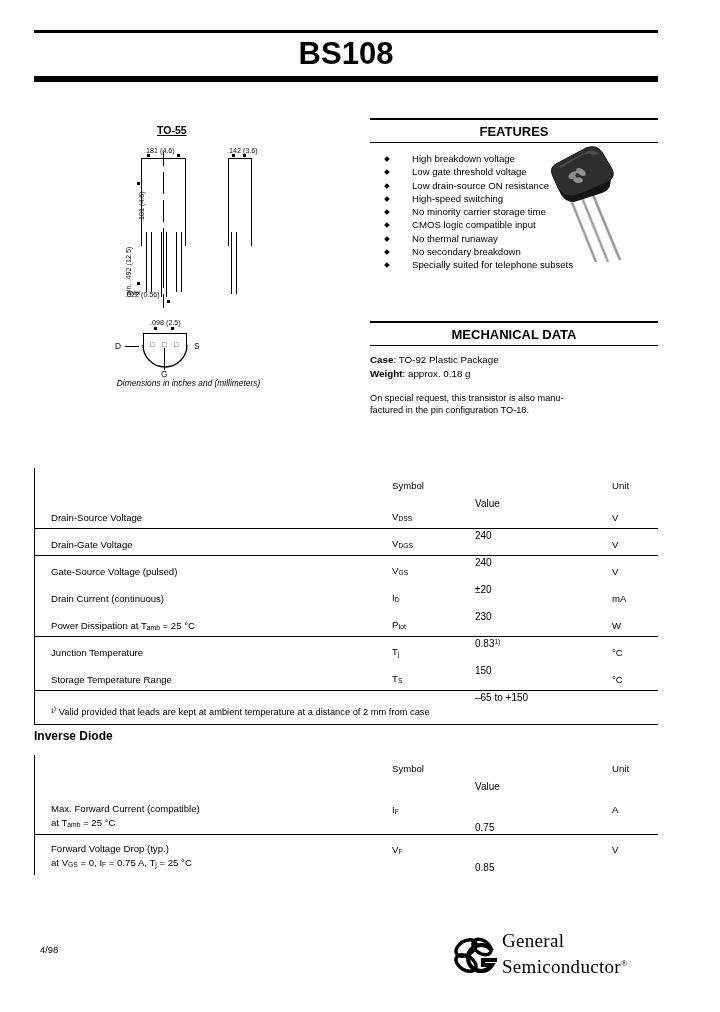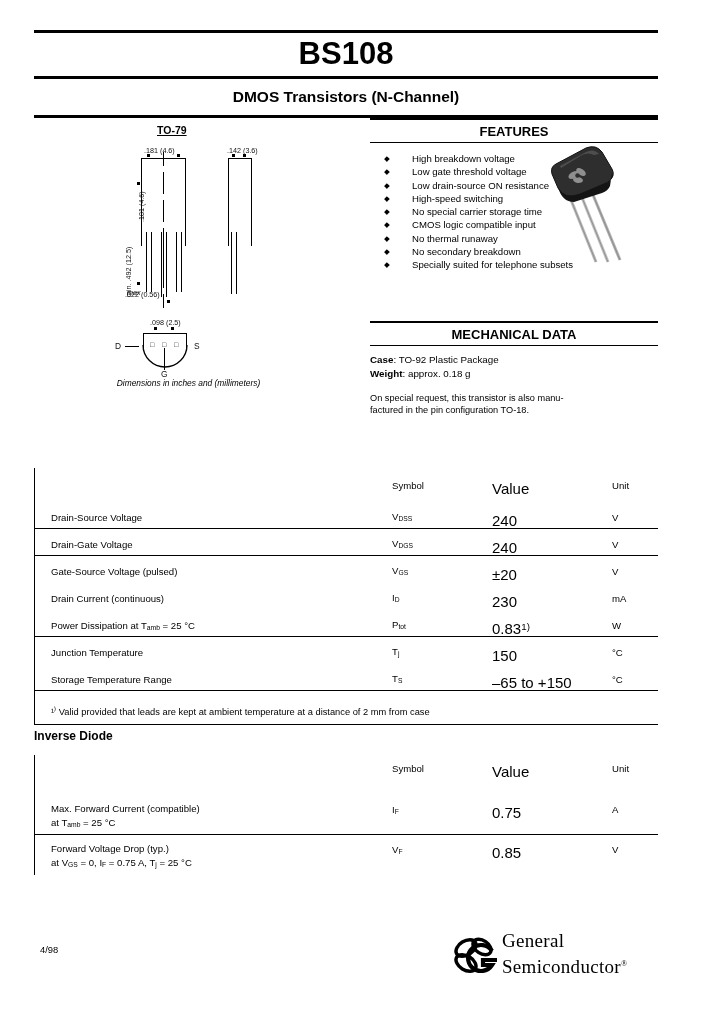--- a/index.html
+++ b/index.html
@@ -68,21 +68,21 @@
 
   
   #ratings-head { position:absolute; left:34px; top:410px; width:624px; }
   #ratings-title { text-align:center; font-size:13.2px; font-weight:bold; padding:4px 0 3px 0; }
   #ratings-sub { font-size:6.8px; padding-top:2px; }
 
   .tbl { position:absolute; border-left:1.6px solid #000; }
   .trow { position:relative; height:27px; }
   .trow .lbl { position:absolute; left:16px; font-size:9.6px; white-space:nowrap; }
   .trow .sym { position:absolute; left:357px; font-size:9.6px; }
-  .trow .val { position:absolute; left:457px; font-size:15px; }
+  .trow .val { position:absolute; left:440px; font-size:10px;margin-top:18px; }
   .trow .unt { position:absolute; left:577px; font-size:9.6px; }
   .hrule { border-bottom:1.4px solid #000; }
   sub { font-size:0.70em; vertical-align:-0.22em; }
   sup { font-size:0.65em; vertical-align:0.42em; }
 
   #tbl-main { left:34px; top:468px; width:624px; }
   #tbl-main .trow .lbl { top:10px; }
   #tbl-main .trow .sym { top:9px; }
   #tbl-main .trow .val { top:10px; }
   #tbl-main .trow .unt { top:10px; }
@@ -111,26 +111,25 @@
 </style>
 </head>
 <body>
 
 <div class="page">
 
   <div id="header">
     <div class="rule-thick"></div>
     <div id="part-title">BS108</div>
     <div class="rule-thick"></div>
-    <div id="subtitle">DMOS Transistors (N-Channel)</div>
     <div class="rule-thick"></div>
   </div>
 
   <div id="pkg-block">
-    <div id="pkg-name">TO-79</div>
+    <div id="pkg-name">TO-55</div>
 
     <div class="ln" style="left:46px; top:36px; width:1.4px; height:88px;"></div>
     <div class="ln" style="left:90px; top:36px; width:1.4px; height:88px;"></div>
     <div class="ln" style="left:46px; top:36px; width:45px; height:1.4px;"></div>
 
     <div class="ln" style="left:68px; top:30px; width:1px; height:14px;"></div>
     <div class="ln" style="left:68px; top:50px; width:1px; height:22px;"></div>
     <div class="ln" style="left:68px; top:78px; width:1px; height:22px;"></div>
     <div class="ln" style="left:68px; top:106px; width:1px; height:60px;"></div>
     <div class="ln" style="left:68px; top:172px; width:1px; height:14px;"></div>
@@ -186,21 +185,21 @@
 
   <div id="features-box">
     <div class="rule-med"></div>
     <div class="sec-head" style="padding-top:4px;">FEATURES</div>
     <div class="rule-thin"></div>
     <ul id="feat-list">
       <li>High breakdown voltage</li>
       <li>Low gate threshold voltage</li>
       <li>Low drain-source ON resistance</li>
       <li>High-speed switching</li>
-      <li>No special carrier storage time</li>
+      <li>No minority carrier storage time</li>
       <li>CMOS logic compatible input</li>
       <li>No thermal runaway</li>
       <li>No secondary breakdown</li>
       <li>Specially suited for telephone subsets</li>
     </ul>
   </div>
 
   <svg id="transistor" viewBox="0 0 100 125">
     <g>
       <line x1="33" y1="48" x2="62" y2="120" stroke="#b9b9b9" stroke-width="3"></line>

